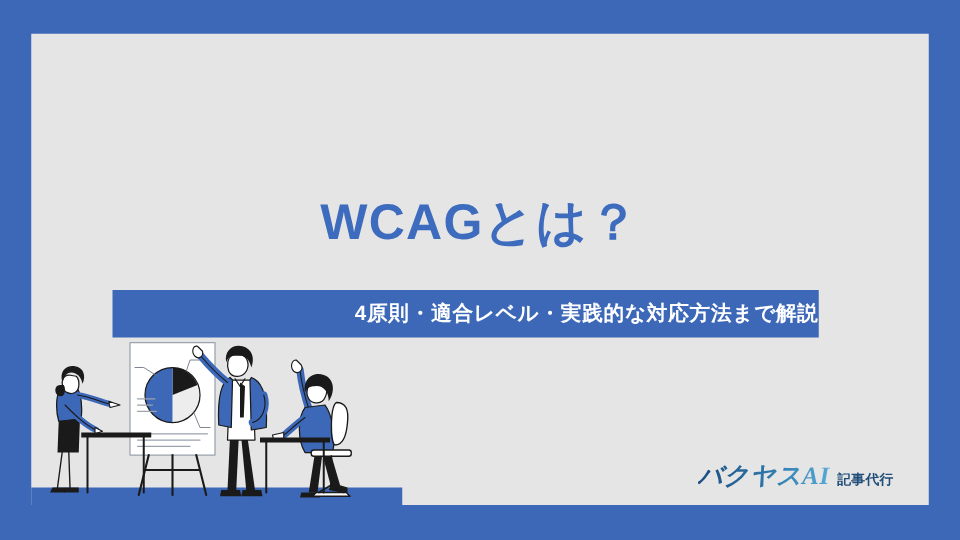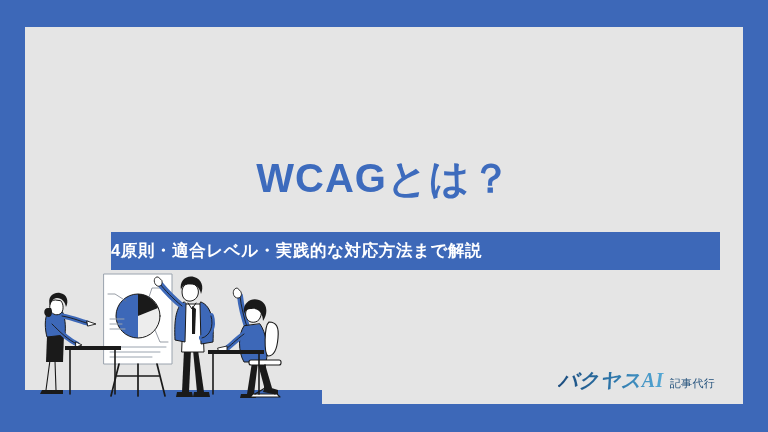--- a/index.html
+++ b/index.html
@@ -34,26 +34,26 @@
     font-weight:bold;
     color:#3D6BBD;
     letter-spacing:1px;
     line-height:1.15;
     white-space:nowrap;
   }
 
   
   #subtitle-band {
     position:absolute;
-    left:86px; top:205px;
-    width:609px; height:38px;
+    left:65px; top:205px;
+    width:565px; height:38px;
     background:#3D68B8;
     display:flex;
     align-items:center;
-    justify-content:flex-start;
+    justify-content:flex-end;
   }
   #subtitle-text {
     color:#FFFFFF;
     font-size:16.5px;
     font-weight:bold;
     letter-spacing:0.6px;
     white-space:nowrap;
   }
 
   
@@ -72,21 +72,21 @@
     letter-spacing:0.5px;
     background:linear-gradient(90deg,#1B4C7E 0%,#2E78AC 55%,#55A9D6 100%);
     -webkit-background-clip:text;
     background-clip:text;
     color:transparent;
     -webkit-text-fill-color:transparent;
     white-space:nowrap;
   }
   #logo-sub {
     font-size:11px;
-    font-weight:normal;
+    font-weight:bold;
     color:#1F4E79;
     letter-spacing:0.3px;
     white-space:nowrap;
   }
 
   
   #illustration {
     position:absolute;
     left:-3px; bottom:0;
     width:300px; height:140px;

